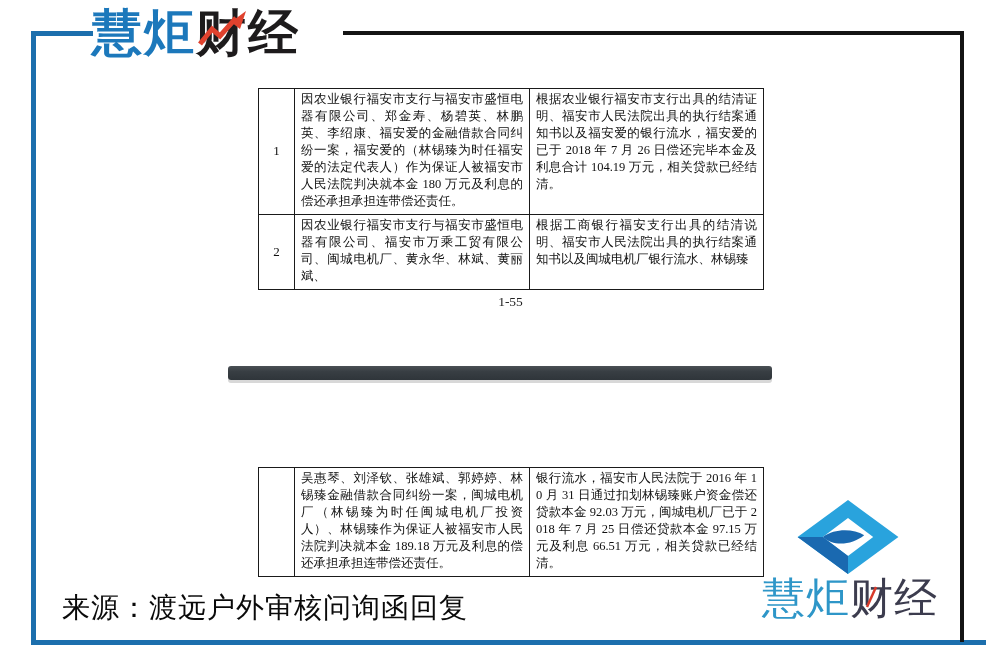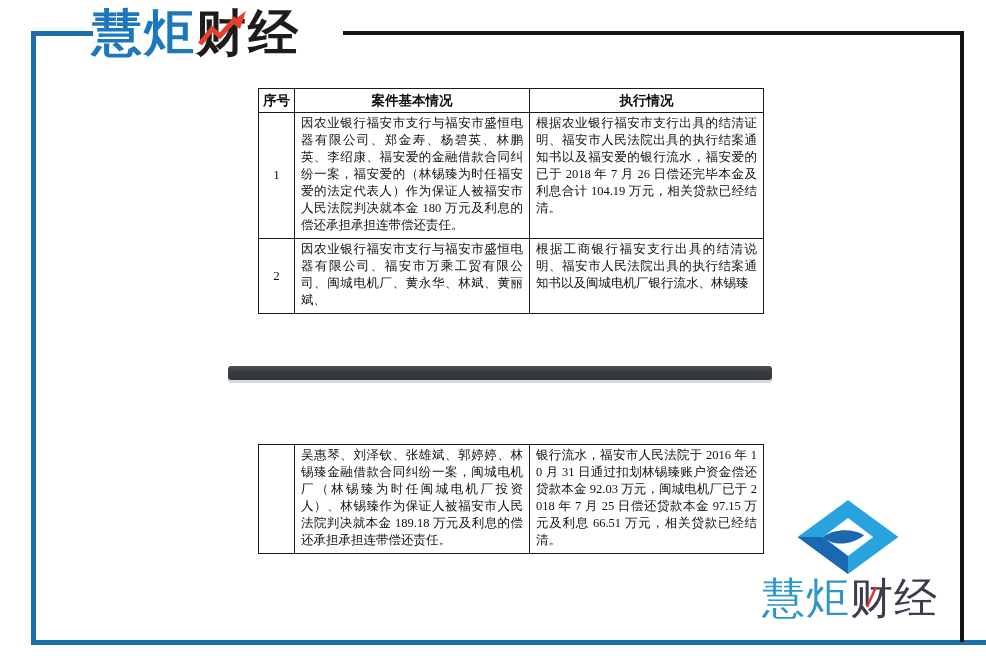--- a/index.html
+++ b/index.html
@@ -29,21 +29,21 @@
     position:absolute; left:258px; width:505px; border-collapse:collapse; table-layout:fixed;
     font-size:12.5px; line-height:17px; color:#101010; background:#fff;
   }
   .doc-table th, .doc-table td {
     border:1.5px solid #1a1a1a; padding:2px 6px 4px 6px; vertical-align:top;
     text-align:justify; word-break:break-all;
   }
   .doc-table th { text-align:center; vertical-align:middle; font-size:13.5px; padding:3px 0; font-weight:bold; }
   .doc-table td.no-cell { text-align:center; vertical-align:middle; font-size:13px; }
   .table-main { top:88px; }
-  .table-cont { top:444px; }
+  .table-cont { top:467px; }
   .page-number { position:absolute; left:258px; top:294px; width:505px; text-align:center; font-size:13.5px; color:#222; }
 
   
   .separator-bar {
     position:absolute; left:228px; top:366px; width:544px; height:14px; border-radius:3px;
     background:linear-gradient(#4a5055 0%, #383e43 40%, #2f353a 100%);
     box-shadow:0 3px 0 #d8d8d8;
   }
 
   
@@ -79,56 +79,53 @@
     <path d="M35,12 L50,1 L44,19 Z" fill="#e0422e"></path>
   </svg>
 
   <table class="doc-table table-main">
     <colgroup>
         <col style="width:36px">
         <col style="width:235px">
         <col style="width:234px">
       </colgroup>
     <tbody>
-        <tr>
-      <th>序号</th>
-      <th>案件基本情况</th>
-      <th>执行情况</th>
-    </tr>
     <tr style="height:117px">
       <td class="no-cell">1</td>
       <td>因农业银行福安市支行与福安市盛恒电器有限公司、郑金寿、杨碧英、林鹏英、李绍康、福安爱的金融借款合同纠纷一案，福安爱的（林锡臻为时任福安爱的法定代表人）作为保证人被福安市人民法院判决就本金 180 万元及利息的偿还承担承担连带偿还责任。</td>
       <td>根据农业银行福安市支行出具的结清证明、福安市人民法院出具的执行结案通知书以及福安爱的银行流水，福安爱的已于 2018 年 7 月 26 日偿还完毕本金及利息合计 104.19 万元，相关贷款已经结清。</td>
     </tr>
     <tr style="height:62px">
       <td class="no-cell">2</td>
       <td>因农业银行福安市支行与福安市盛恒电器有限公司、福安市万乘工贸有限公司、闽城电机厂、黄永华、林斌、黄丽斌、</td>
       <td>根据工商银行福安支行出具的结清说明、福安市人民法院出具的执行结案通知书以及闽城电机厂银行流水、林锡臻</td>
     </tr>
   </tbody>
     </table>
 
+  <div class="page-number">1-55</div>
 
   <div class="separator-bar"></div>
 
   <table class="doc-table table-cont">
     <colgroup>
         <col style="width:36px">
         <col style="width:235px">
         <col style="width:234px">
       </colgroup>
     <tbody>
         <tr style="height:106px">
       <td class="no-cell"></td>
       <td>吴惠琴、刘泽钦、张雄斌、郭婷婷、林锡臻金融借款合同纠纷一案，闽城电机厂（林锡臻为时任闽城电机厂投资人）、林锡臻作为保证人被福安市人民法院判决就本金 189.18 万元及利息的偿还承担承担连带偿还责任。</td>
       <td>银行流水，福安市人民法院于 2016 年 10 月 31 日通过扣划林锡臻账户资金偿还贷款本金 92.03 万元，闽城电机厂已于 2018 年 7 月 25 日偿还贷款本金 97.15 万元及利息 66.51 万元，相关贷款已经结清。</td>
     </tr>
   </tbody>
     </table>
 
+  <div class="source-line">来源：渡远户外审核问询函回复</div>
 
   <svg class="logo-bottom-icon" width="108" height="82" viewBox="0 0 120 90">
     <path fill-rule="evenodd" fill="#29a3dd" d="M60,4 L116,45 L60,86 L4,45 Z M60,24 L88,45 L60,66 L32,45 Z"></path>
     <path fill="#1a69b0" d="M4,45 L60,86 L60,66 L32,45 Z"></path>
     <path fill="#1a69b0" d="M32,45 C46,35 66,36 78,43 C64,54 44,56 32,45 Z"></path>
   </svg>
   <div class="logo-bottom-text">
     <span class="blue">慧炬</span><span class="dark">财经</span>
   </div>
   <svg class="logo-bottom-accent" width="16" height="26" viewBox="0 0 16 26">

